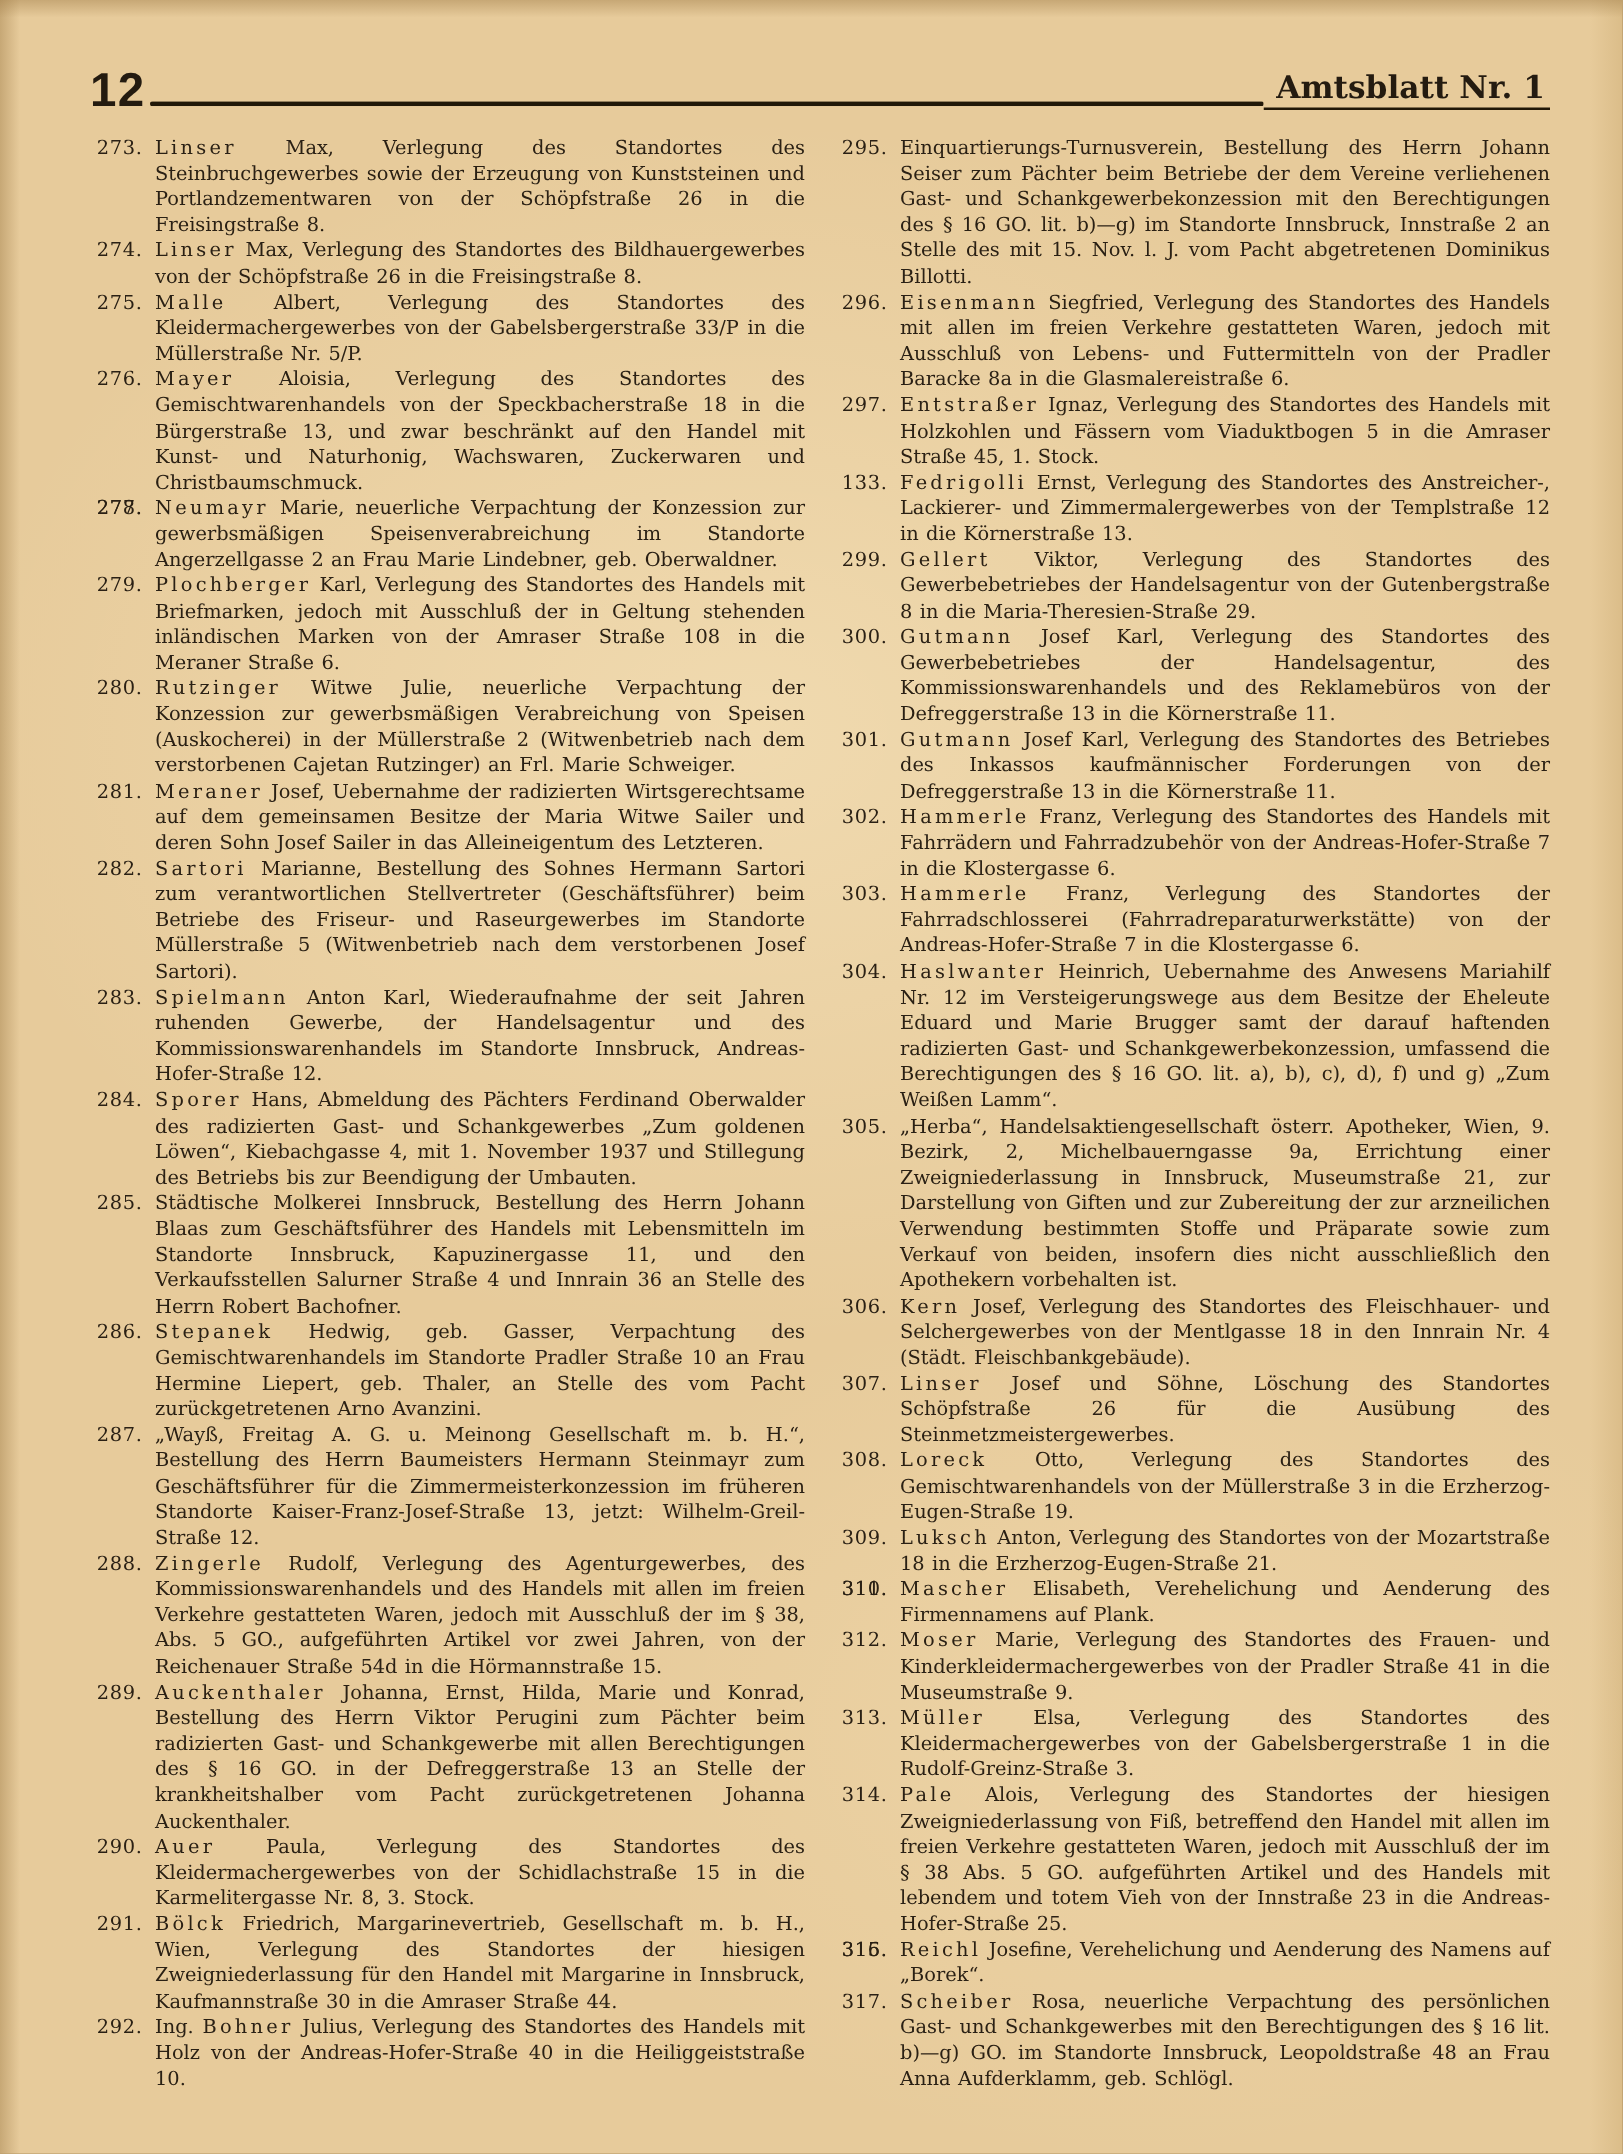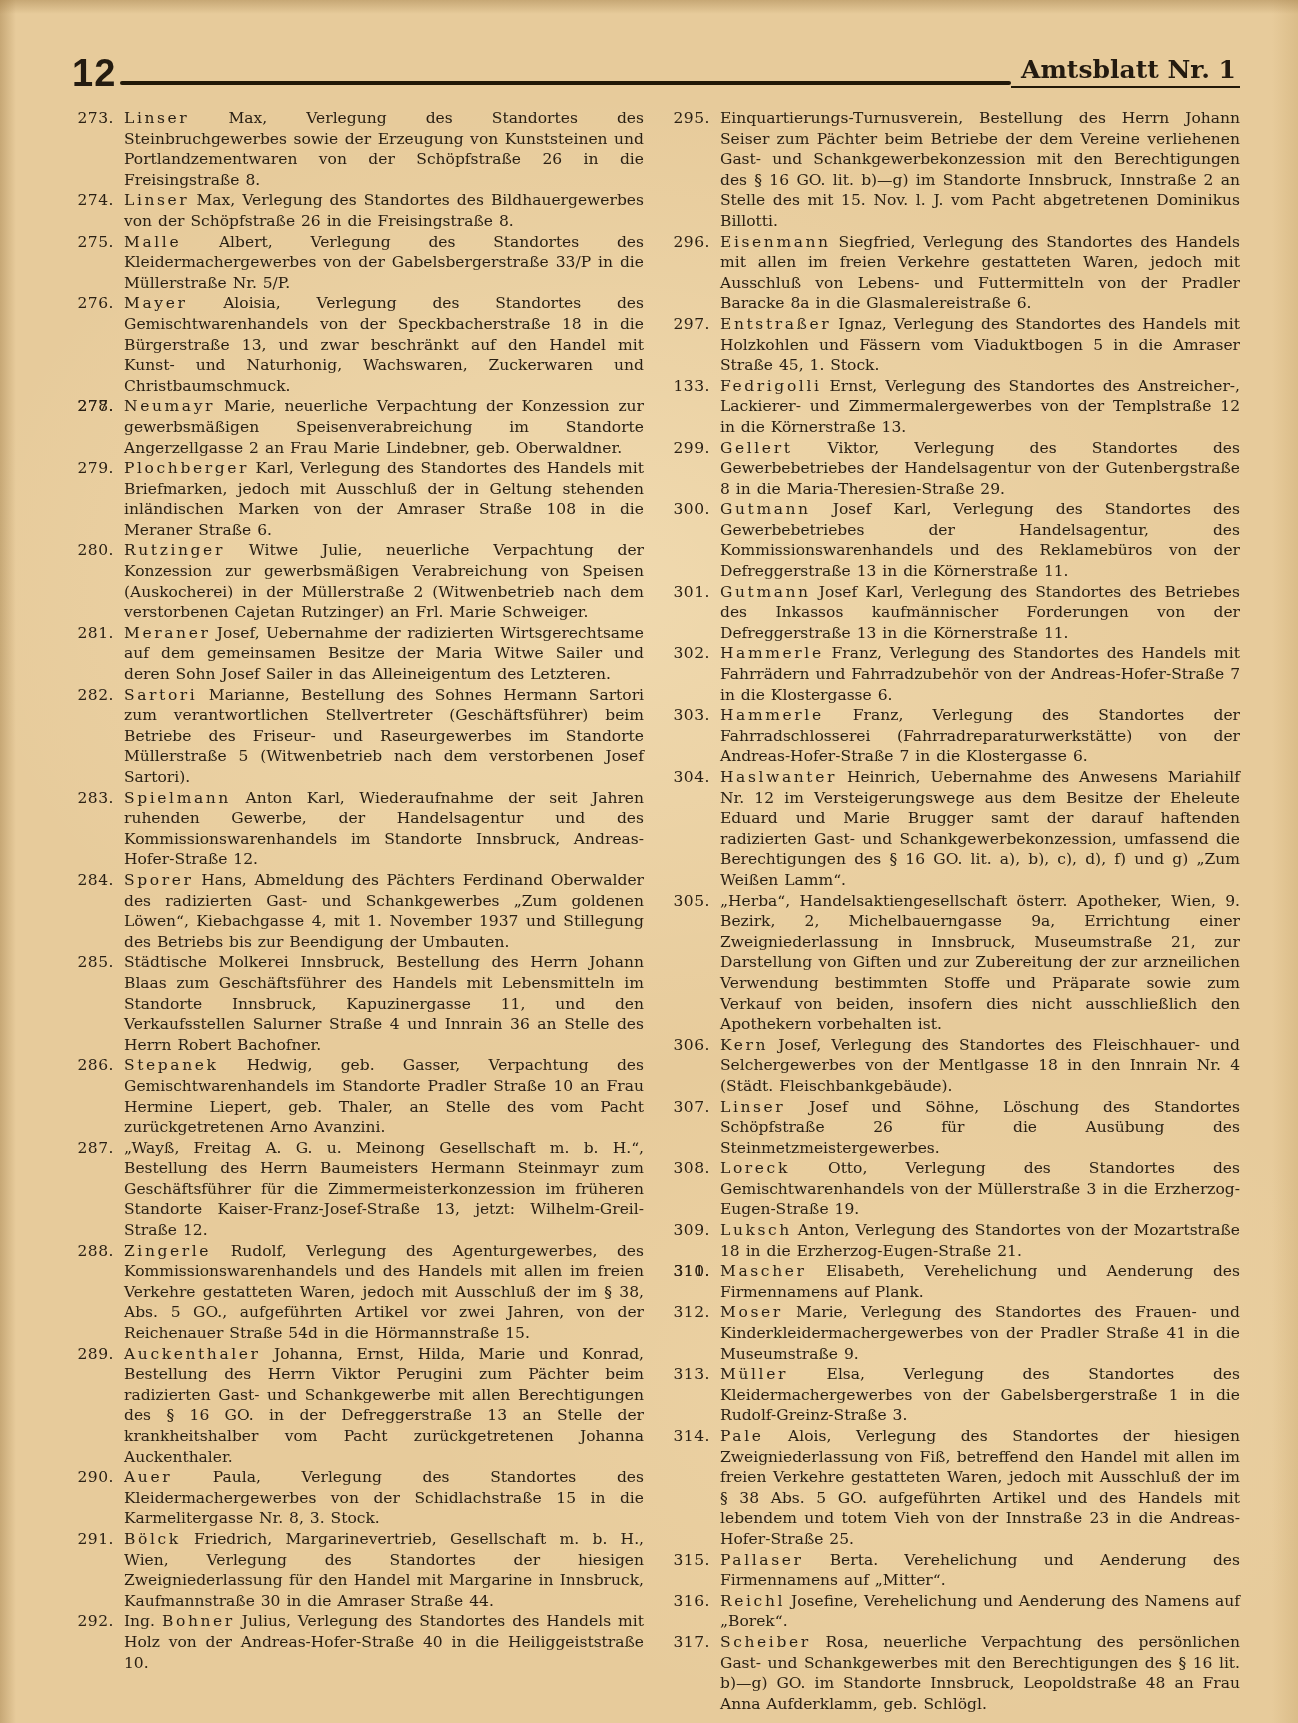--- a/index.html
+++ b/index.html
@@ -113,18 +113,18 @@
         <div class="entry"><span class="num">305.</span><span><span></span><span class="sperr"></span><span>„Herba“, Handelsaktiengesellschaft österr. Apotheker, Wien, 9. Bezirk, 2, Michelbauerngasse 9a, Errichtung einer Zweigniederlassung in Innsbruck, Museumstraße 21, zur Darstellung von Giften und zur Zubereitung der zur arzneilichen Verwendung bestimmten Stoffe und Präparate sowie zum Verkauf von beiden, insofern dies nicht ausschließlich den Apothekern vorbehalten ist.</span></span></div>
         <div class="entry"><span class="num">306.</span><span><span></span><span class="sperr">Kern</span><span> Josef, Verlegung des Standortes des Fleischhauer- und Selchergewerbes von der Mentlgasse 18 in den Innrain Nr. 4 (Städt. Fleischbankgebäude).</span></span></div>
         <div class="entry"><span class="num">307.</span><span><span></span><span class="sperr">Linser</span><span> Josef und Söhne, Löschung des Standortes Schöpfstraße 26 für die Ausübung des Steinmetzmeistergewerbes.</span></span></div>
         <div class="entry"><span class="num">308.</span><span><span></span><span class="sperr">Loreck</span><span> Otto, Verlegung des Standortes des Gemischtwarenhandels von der Müllerstraße 3 in die Erzherzog-Eugen-Straße 19.</span></span></div>
         <div class="entry"><span class="num">309.</span><span><span></span><span class="sperr">Luksch</span><span> Anton, Verlegung des Standortes von der Mozartstraße 18 in die Erzherzog-Eugen-Straße 21.</span></span></div>
         <div class="entry"><span class="num">310.</span></div>
         <div class="entry"><span class="num">311.</span><span><span></span><span class="sperr">Mascher</span><span> Elisabeth, Verehelichung und Aenderung des Firmennamens auf Plank.</span></span></div>
         <div class="entry"><span class="num">312.</span><span><span></span><span class="sperr">Moser</span><span> Marie, Verlegung des Standortes des Frauen- und Kinderkleidermachergewerbes von der Pradler Straße 41 in die Museumstraße 9.</span></span></div>
         <div class="entry"><span class="num">313.</span><span><span></span><span class="sperr">Müller</span><span> Elsa, Verlegung des Standortes des Kleidermachergewerbes von der Gabelsbergerstraße 1 in die Rudolf-Greinz-Straße 3.</span></span></div>
         <div class="entry"><span class="num">314.</span><span><span></span><span class="sperr">Pale</span><span> Alois, Verlegung des Standortes der hiesigen Zweigniederlassung von Fiß, betreffend den Handel mit allen im freien Verkehre gestatteten Waren, jedoch mit Ausschluß der im § 38 Abs. 5 GO. aufgeführten Artikel und des Handels mit lebendem und totem Vieh von der Innstraße 23 in die Andreas-Hofer-Straße 25.</span></span></div>
-        <div class="entry"><span class="num">315.</span><span><span></span><span class="sperr">Pallaser</span><span> Berta. Verehelichung und Aenderung des Firmennamens auf „Mitter“.</span></span></div>
+        <div class="entry"><span class="num">315.</span></div>
         <div class="entry"><span class="num">316.</span><span><span></span><span class="sperr">Reichl</span><span> Josefine, Verehelichung und Aenderung des Namens auf „Borek“.</span></span></div>
         <div class="entry"><span class="num">317.</span><span><span></span><span class="sperr">Scheiber</span><span> Rosa, neuerliche Verpachtung des persönlichen Gast- und Schankgewerbes mit den Berechtigungen des § 16 lit. b)—g) GO. im Standorte Innsbruck, Leopoldstraße 48 an Frau Anna Aufderklamm, geb. Schlögl.</span></span></div>
       </section>
   </main>
 </div>
 
 </body></html>

